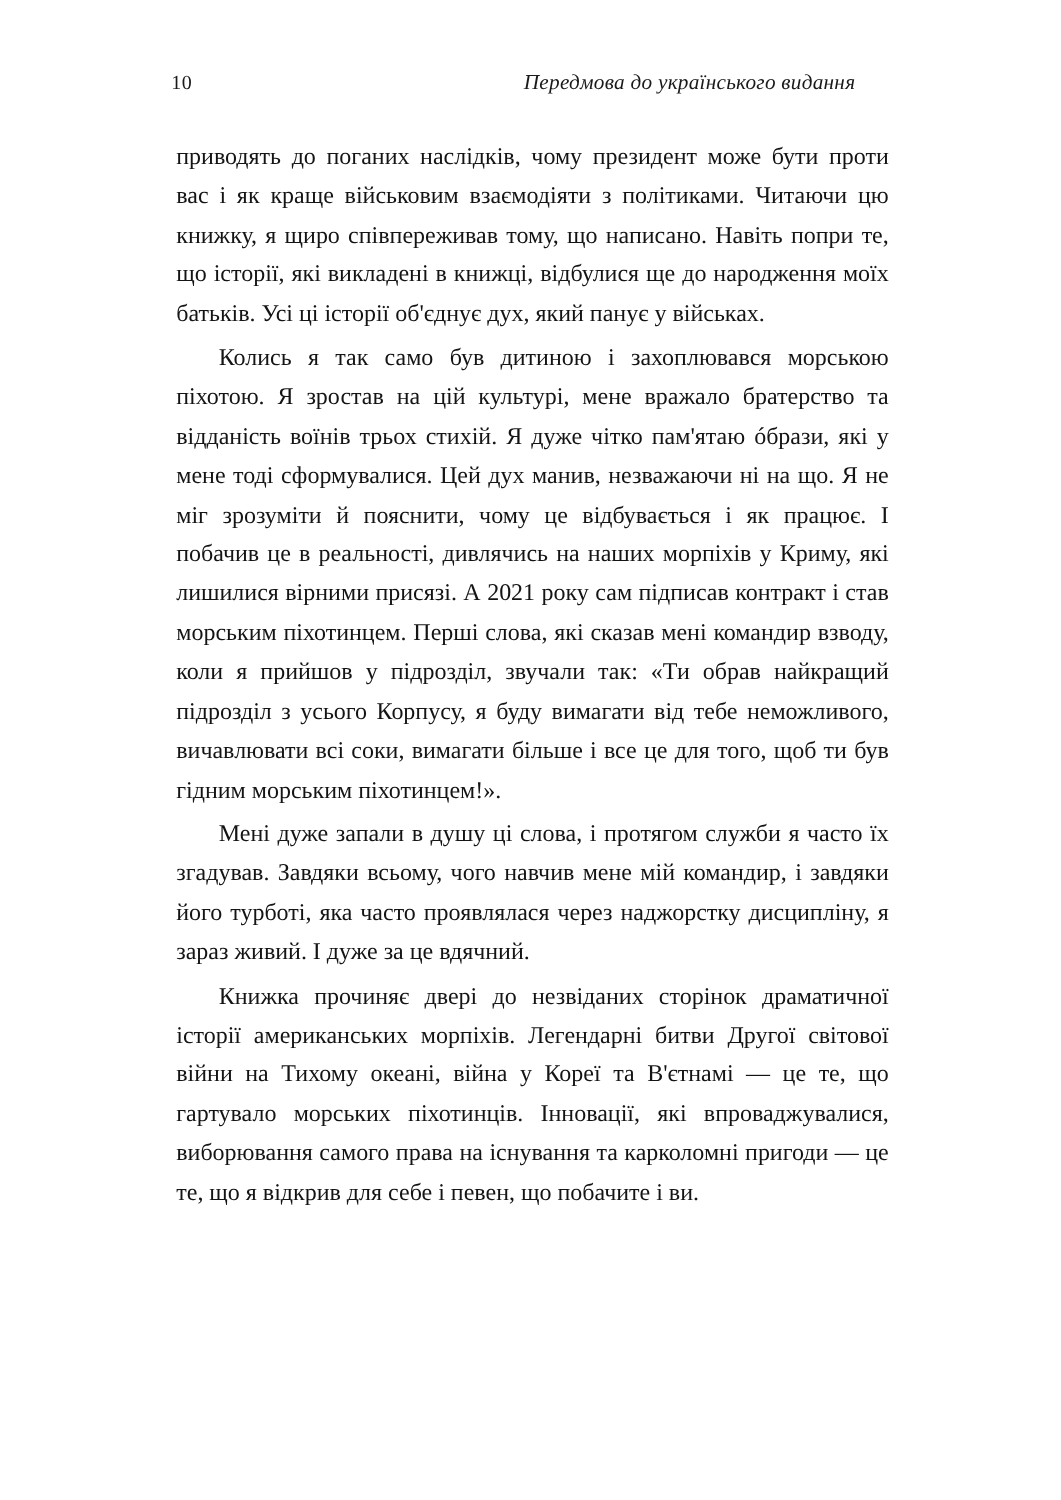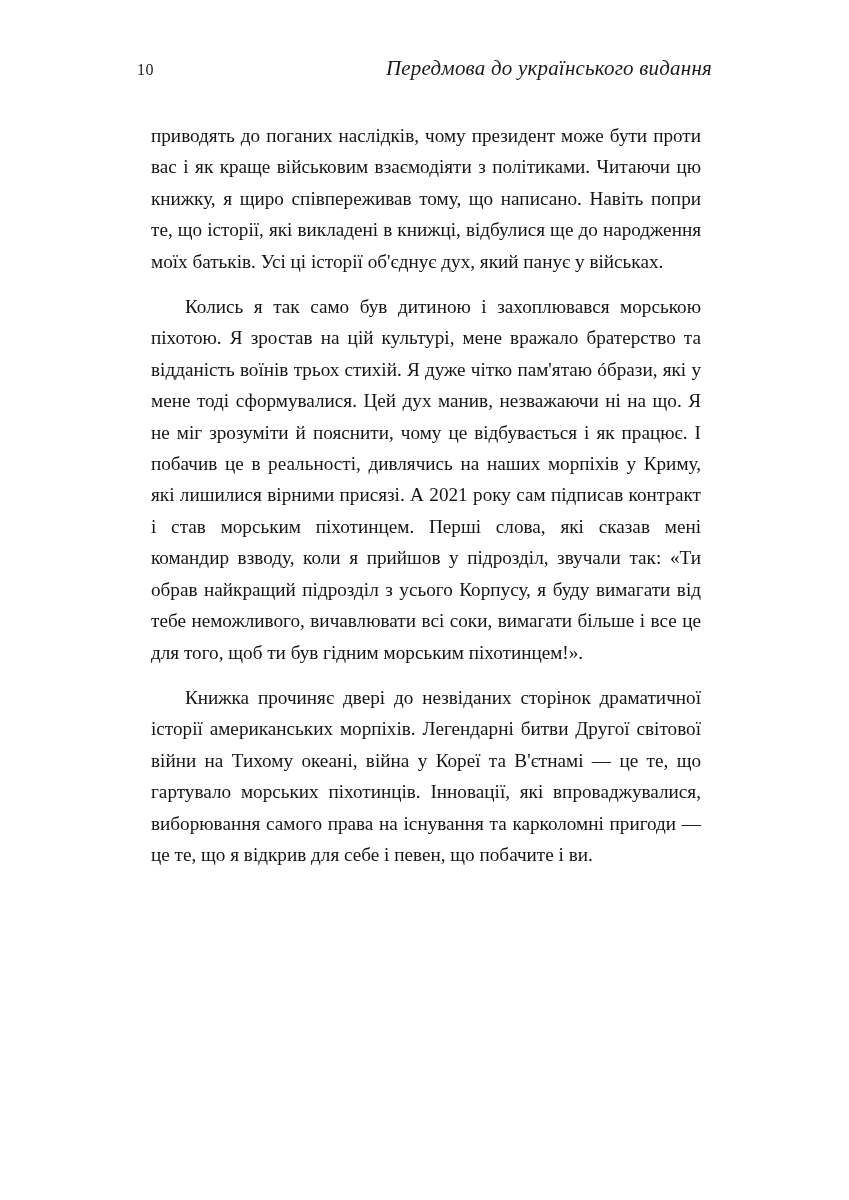--- a/index.html
+++ b/index.html
@@ -35,54 +35,55 @@
     font-size: 16px;
     color: #1a1a1a;
     letter-spacing: 0.4px;
     width: 120px;
   }
   .running-head {
     flex: 1;
     text-align: left;
     padding-left: 162px;
     font-style: italic;
-    font-size: 21px;
+    font-size: 17px;
     color: #1a1a1a;
     letter-spacing: 0.2px;
     white-space: nowrap;
   }
   .body-text {
     position: absolute;
     top: 106px;
     left: 137px;
     width: 578px;
     font-size: 19.2px;
     line-height: 31.4px;
     text-align: justify;
     text-justify: inter-word;
     color: #141414;
     hyphens: manual;
   }
   .body-text p {
-    margin: 14px;
+    margin: 4px;
     text-indent: 0;
   }
   .body-text p.indent {
     text-indent: 34px;
   }
 </style>
 </head>
 <body>
 
 <div class="page">
 
   <div class="header">
     <div class="folio">10</div>
     <div class="running-head">Передмова до українського видання</div>
   </div>
 
   <div class="body-text">
     <p>приводять до поганих наслідків, чому президент може бути проти вас і як краще військовим взаємодіяти з політиками. Читаючи цю книжку, я щиро співпереживав тому, що написано. Навіть попри те, що історії, які викладені в книжці, відбулися ще до народження моїх батьків. Усі ці історії об'єднує дух, який панує у військах.</p>
     <p class="indent">Колись я так само був дитиною і захоплювався морською піхотою. Я зростав на цій культурі, мене вражало братерство та відданість воїнів трьох стихій. Я дуже чітко пам'ятаю óбрази, які у мене тоді сформувалися. Цей дух манив, незважаючи ні на що. Я не міг зрозуміти й пояснити, чому це відбувається і як працює. І побачив це в реальності, дивлячись на наших морпіхів у Криму, які лишилися вірними присязі. А 2021 року сам підписав контракт і став морським піхотинцем. Перші слова, які сказав мені командир взводу, коли я прийшов у підрозділ, звучали так: «Ти обрав найкращий підрозділ з усього Корпусу, я буду вимагати від тебе неможливого, вичавлювати всі соки, вимагати більше і все це для того, щоб ти був гідним морським піхотинцем!».</p>
+    <p class="indent">Мені дуже запали в душу ці слова, і протягом служби я часто їх згадував. Завдяки всьому, чого навчив мене мій командир, і завдяки його турботі, яка часто проявлялася через наджорстку дисципліну, я зараз живий. І дуже за це вдячний.</p>
     <p class="indent">Книжка прочиняє двері до незвіданих сторінок драматичної історії американських морпіхів. Легендарні битви Другої світової війни на Тихому океані, війна у Кореї та В'єтнамі — це те, що гартувало морських піхотинців. Інновації, які впроваджувалися, виборювання самого права на існування та карколомні пригоди — це те, що я відкрив для себе і певен, що побачите і ви.</p>
   </div>
 
 </div>
 
 </body></html>

